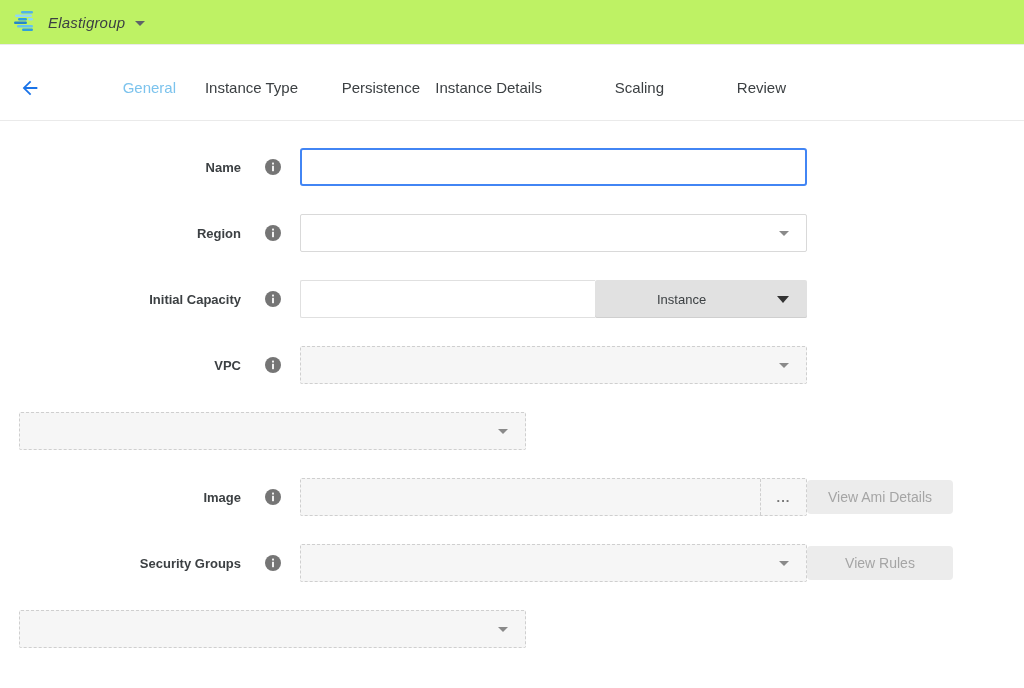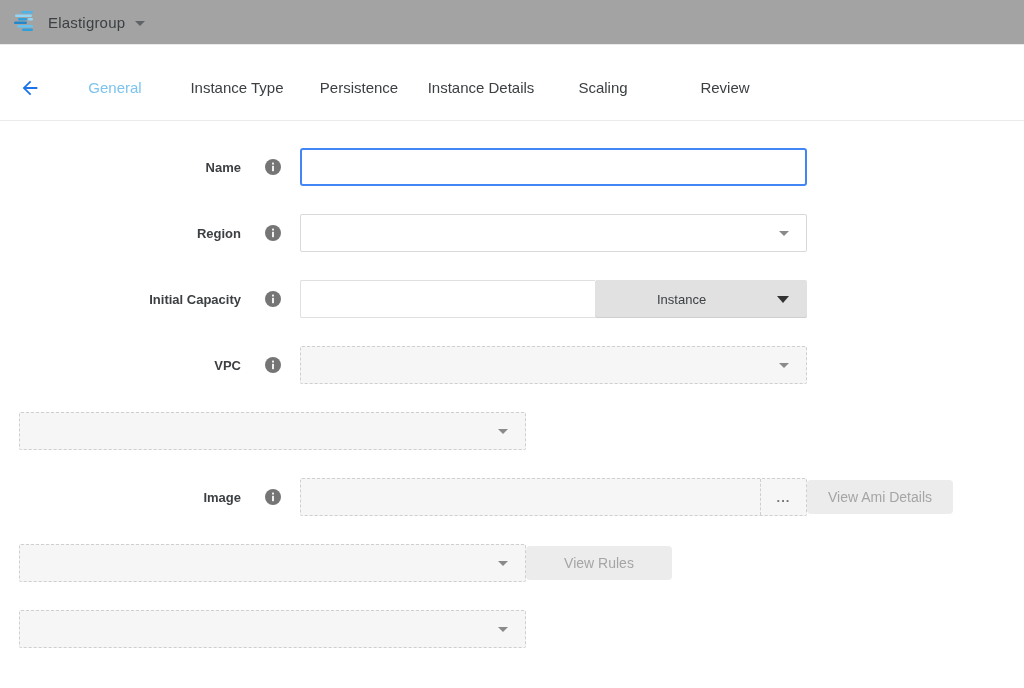--- a/index.html
+++ b/index.html
@@ -1,34 +1,34 @@
 <!DOCTYPE html>
 <html><head>
 <meta charset="utf-8">
 <style>
   * { margin:0; padding:0; box-sizing:border-box; }
   html,body { width:1024px; height:688px; background:#ffffff;
               font-family:"Liberation Sans", sans-serif; overflow:hidden; }
 
   
   .app-header { height:45px; display:flex; align-items:center;
-                padding-left:14px; border-bottom:1px solid #eaeaea; background:#a3a3a3; }
+                padding-left:14px; border-bottom:1px solid #eaeaea; background:#bef264;font-style:italic; }
   .logo { width:24px; height:22px; margin-right:10px; }
   .app-name { font-size:15px; color:#3c4043; letter-spacing:.2px; }
   .hdr-caret { width:0; height:0; border-left:5px solid transparent;
                border-right:5px solid transparent; border-top:5px solid #5f6368;
                margin-left:10px; margin-top:2px; }
 
   
   .tabbar { height:76px; border-bottom:1px solid #eaeaea; background:#fff;
             display:flex; align-items:center; padding-top:10px; }
   .back-btn { width:24px; height:24px; margin-left:18px; display:flex;
               align-items:center; justify-content:center; cursor:pointer; }
   .tabs { display:flex; margin-left:12px; }
-  .tab { width:122px; text-align:center; font-size:15px; color:#3c4043;
+  .tab { width:122px; text-align:right; font-size:15px; color:#3c4043;
          cursor:pointer; white-space:nowrap; }
   .tab-active { color:#7cc3ed; }
 
   
   .form { padding-top:27px; }
   .field-row { display:flex; align-items:center; margin-bottom:28px; height:38px; }
   .label-cell { width:281px; display:flex; justify-content:flex-end;
                 align-items:center; gap:24px; flex:none; }
   .field-label { font-size:13px; font-weight:bold; color:#3c4043; white-space:nowrap; }
   .info-icon { width:16px; height:16px; flex:none; cursor:pointer; }
@@ -189,20 +189,28 @@
     <div class="control">
       <div class="image-box">
         <div class="image-value"></div>
         <div class="browse-cell">...</div>
       </div>
     </div>
     <button class="side-btn">View Ami Details</button>
   </div>
 
   <div class="field-row">
+    <div class="label-cell">
+      <span class="field-label">Security Groups</span>
+      <svg class="info-icon" viewBox="0 0 16 16">
+        <circle cx="8" cy="8" r="8" fill="#757575"></circle>
+        <rect x="7.1" y="3.6" width="1.8" height="1.9" fill="#fff"></rect>
+        <rect x="7.1" y="6.8" width="1.8" height="5.4" fill="#fff"></rect>
+      </svg>
+    </div>
     <div class="control">
       <div class="select disabled">
         <span class="caret"></span>
       </div>
     </div>
     <button class="side-btn">View Rules</button>
   </div>
 
   <div class="field-row">
     <div class="control">

